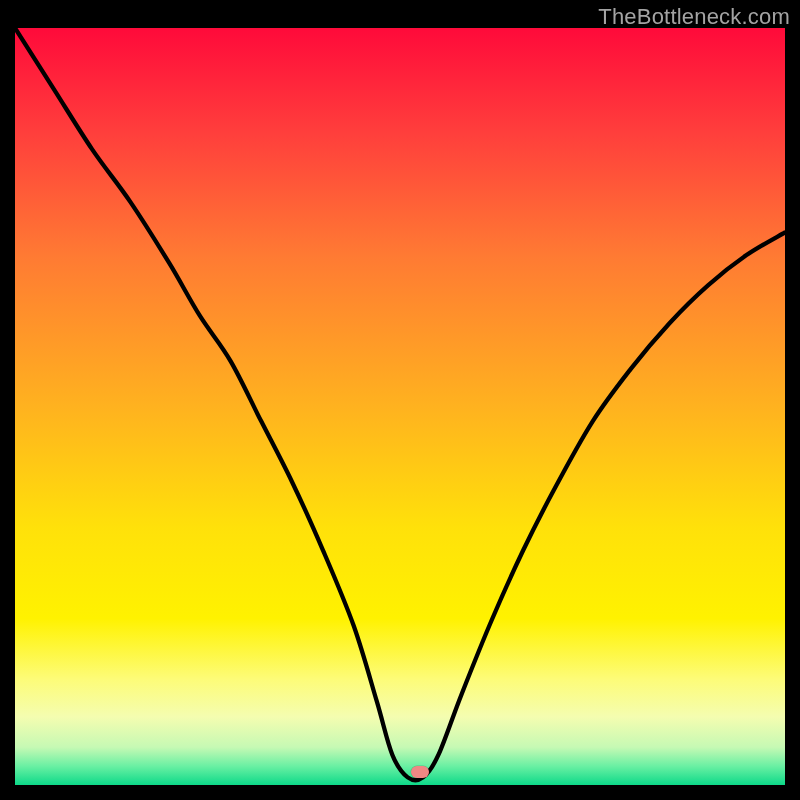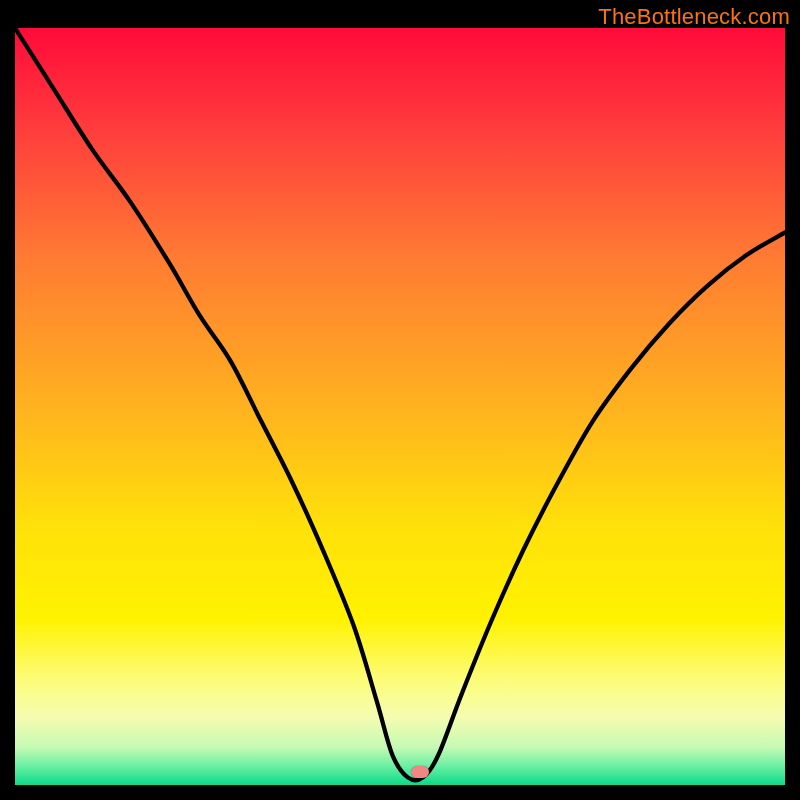--- a/index.html
+++ b/index.html
@@ -14,21 +14,21 @@
   .wrapper {
     position: relative;
     width: 800px;
     height: 800px;
     background: #000;
   }
   .watermark {
     position: absolute;
     top: 4px;
     right: 10px;
-    color: #f97316;
+    color: #a3a3a3;
     font-size: 22px;
     font-weight: 500;
     letter-spacing: 0.2px;
     z-index: 20;
   }
   .plot {
     position: absolute;
     left: 15px;
     top: 28px;
     width: 770px;

